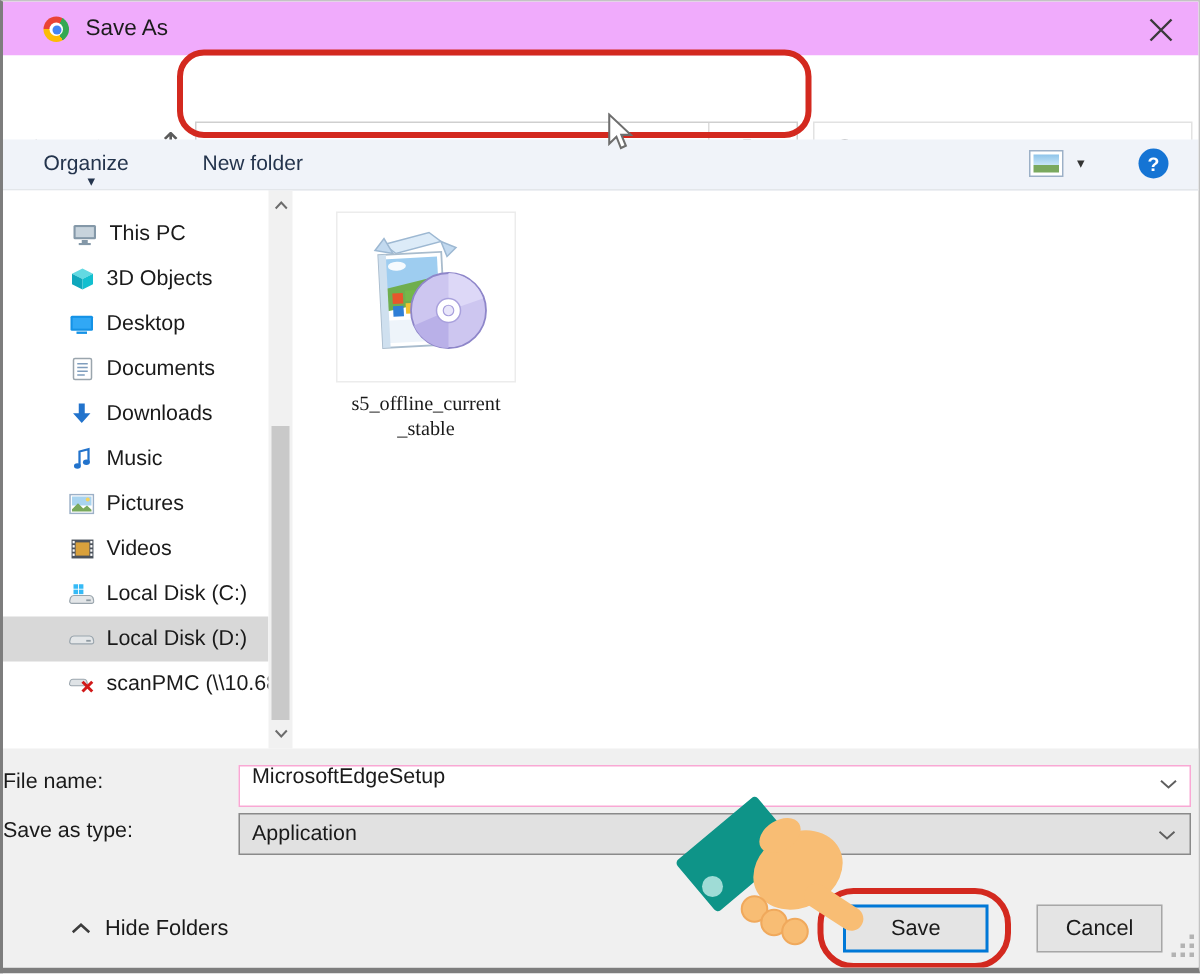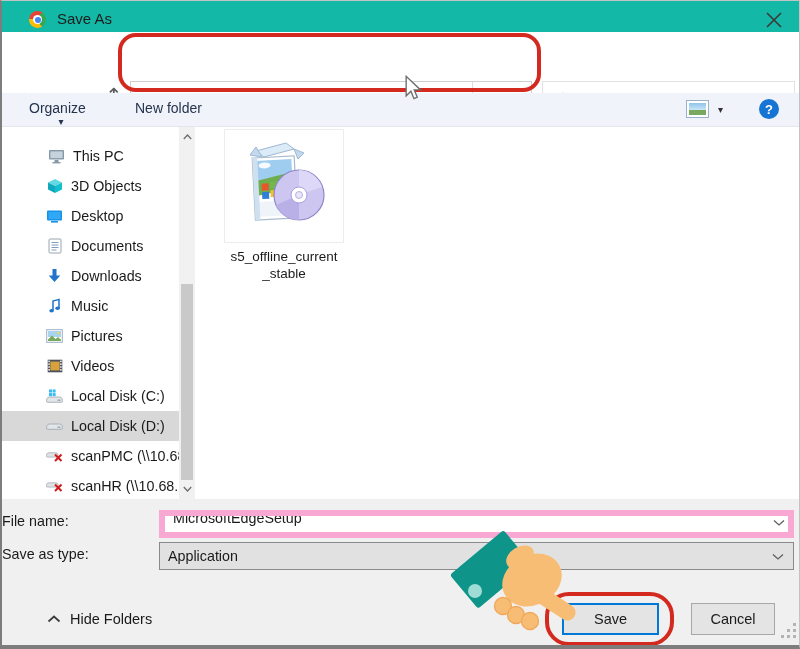--- a/index.html
+++ b/index.html
@@ -7,21 +7,21 @@
   body { font-family:"Liberation Sans","DejaVu Sans",sans-serif; }
 
   .dialog{
     position:relative; width:800px; height:649px; background:#fff; overflow:hidden;
     border-top:1px solid #c3c3c3; border-right:1px solid #c3c3c3;
     border-left:2px solid #7d7d7d; border-bottom:4px solid #7d7d7d;
   }
   .abs{ position:absolute; }
 
   
-  .titlebar{ position:absolute; left:0; top:0; width:100%; height:31px; background:#14b8a6;padding-left:44px; }
+  .titlebar{ position:absolute; left:0; top:0; width:100%; height:36px; background:#f0abfc;padding-left:44px; }
   .chrome-icon{ position:absolute; left:27px; top:10px; width:17px; height:17px; border-radius:50%;
     background:conic-gradient(from 150deg, #fbbc05 0 120deg, #ea4335 120deg 240deg, #34a853 240deg 360deg); }
   .chrome-icon::before{ content:""; position:absolute; left:4px; top:4px; width:9px; height:9px;
     border-radius:50%; background:#fff; }
   .chrome-icon::after{ content:""; position:absolute; left:5.5px; top:5.5px; width:6px; height:6px;
     border-radius:50%; background:#4285f4; }
   .win-title{ position:absolute; left:55px; top:9px; font-size:15px; color:#1c1c1c; }
   .close-x{ position:absolute; left:760px; top:7px; width:24px; height:24px; cursor:pointer; }
 
   
@@ -77,31 +77,31 @@
   .indent0{ padding-left:46px; } .indent1{ padding-left:44px; }
   .side-row.selected{ background:#d8d8d8; }
   .side-rows{ padding-top:14px; }
 
   .side-scroll{ position:absolute; left:177px; top:126px; width:16px; height:372px; background:#f1f1f1; }
   .side-scroll .thumb{ position:absolute; left:2px; top:157px; width:12px; height:196px; background:#c9c9c9; }
   .scroll-arrow{ position:absolute; left:2px; width:12px; height:14px; display:flex; align-items:center; justify-content:center; }
   .scroll-up{ top:3px; } .scroll-down{ bottom:3px; }
 
   
-  .file-item{ position:absolute; left:222px; top:128px; width:140px; cursor:pointer; }
+  .file-item{ position:absolute; left:222px; top:140px; width:140px; cursor:pointer;font-family:Liberation Serif, serif; }
   .icon-box{ width:120px; height:114px; border:1px solid #ececec; display:flex; align-items:center; justify-content:center; background:#fff; }
   .file-label{ width:150px; margin-left:-15px; margin-top:5px; text-align:center; font-size:13.5px;
     line-height:17px; color:#1a1a1a; }
 
   
   .bottom-panel{ position:absolute; left:0; top:498px; width:100%; height:151px; background:#f0f0f0; }
   .form-label{ position:absolute; left:0; width:152px; text-align:left; font-size:14.3px; color:#1a1a1a; }
   .fname-label{ top:512px; } .ftype-label{ top:545px; }
   .fname-wrap{ position:absolute; left:157px; top:508px; width:635px; height:28px; }
-  .fname-wrap input{ width:100%; height:100%; border:6px solid #f9a8d4; background:#fff;
+  .fname-wrap input{ width:100%; height:100%; border:1px solid #f9a8d4; background:#fff;
     font-size:14.3px; color:#1a1a1a; padding:0 26px 11px 8px; font-family:inherit; outline:none; }
   .ftype-box{ position:absolute; left:157px; top:541px; width:635px; height:28px; background:#e1e1e1;
     border:1px solid #8a8a8a; display:flex; align-items:center; font-size:14.3px; color:#1a1a1a;
     padding:0 26px 0 8px; cursor:pointer; }
   .field-chev{ position:absolute; right:9px; top:10px; }
 
   
   .hide-folders{ position:absolute; left:45px; top:610px; display:flex; align-items:center; cursor:pointer; }
   .hide-folders .lbl{ font-size:14.5px; color:#1a1a1a; margin-left:9px; }
   .btn{ position:absolute; top:602px; height:32px; background:#e4e4e4; font-size:14.5px; color:#1a1a1a;
@@ -296,29 +296,20 @@
         <span>Local Disk (D:)</span>
       </div>
       <div class="side-row indent1">
         <span class="ic">
           <svg width="17" height="12" viewBox="0 0 17 12">
               <path d="M0.8 4 a2 2 0 0 1 2-1.2 h7 a2 2 0 0 1 2 1.2 l0.4 1.6 a1.2 1.2 0 0 1 -1.2 1.5 h-9.4 a1.2 1.2 0 0 1 -1.2 -1.5 Z" fill="#dfe3e6" stroke="#9aa5ad" stroke-width="0.7"></path>
               <path d="M9 4.5 L15.5 11 M15.5 4.5 L9 11" stroke="#d11a1a" stroke-width="2"></path>
             </svg>
         </span>
         <span>scanPMC (\\10.68</span>
-      </div>
-      <div class="side-row indent1">
-        <span class="ic">
-          <svg width="17" height="12" viewBox="0 0 17 12">
-              <path d="M0.8 4 a2 2 0 0 1 2-1.2 h7 a2 2 0 0 1 2 1.2 l0.4 1.6 a1.2 1.2 0 0 1 -1.2 1.5 h-9.4 a1.2 1.2 0 0 1 -1.2 -1.5 Z" fill="#dfe3e6" stroke="#9aa5ad" stroke-width="0.7"></path>
-              <path d="M9 4.5 L15.5 11 M15.5 4.5 L9 11" stroke="#d11a1a" stroke-width="2"></path>
-            </svg>
-        </span>
-        <span>scanHR (\\10.68.</span>
       </div>
     </div>
   </div>
 
   <div class="side-scroll">
     <div class="scroll-arrow scroll-up">
       <svg width="9" height="6" viewBox="0 0 9 6">
           <path d="M0.8 5 L4.5 1 L8.2 5" stroke="#6c6c6c" stroke-width="1.3" fill="none"></path>
         </svg>
     </div>

